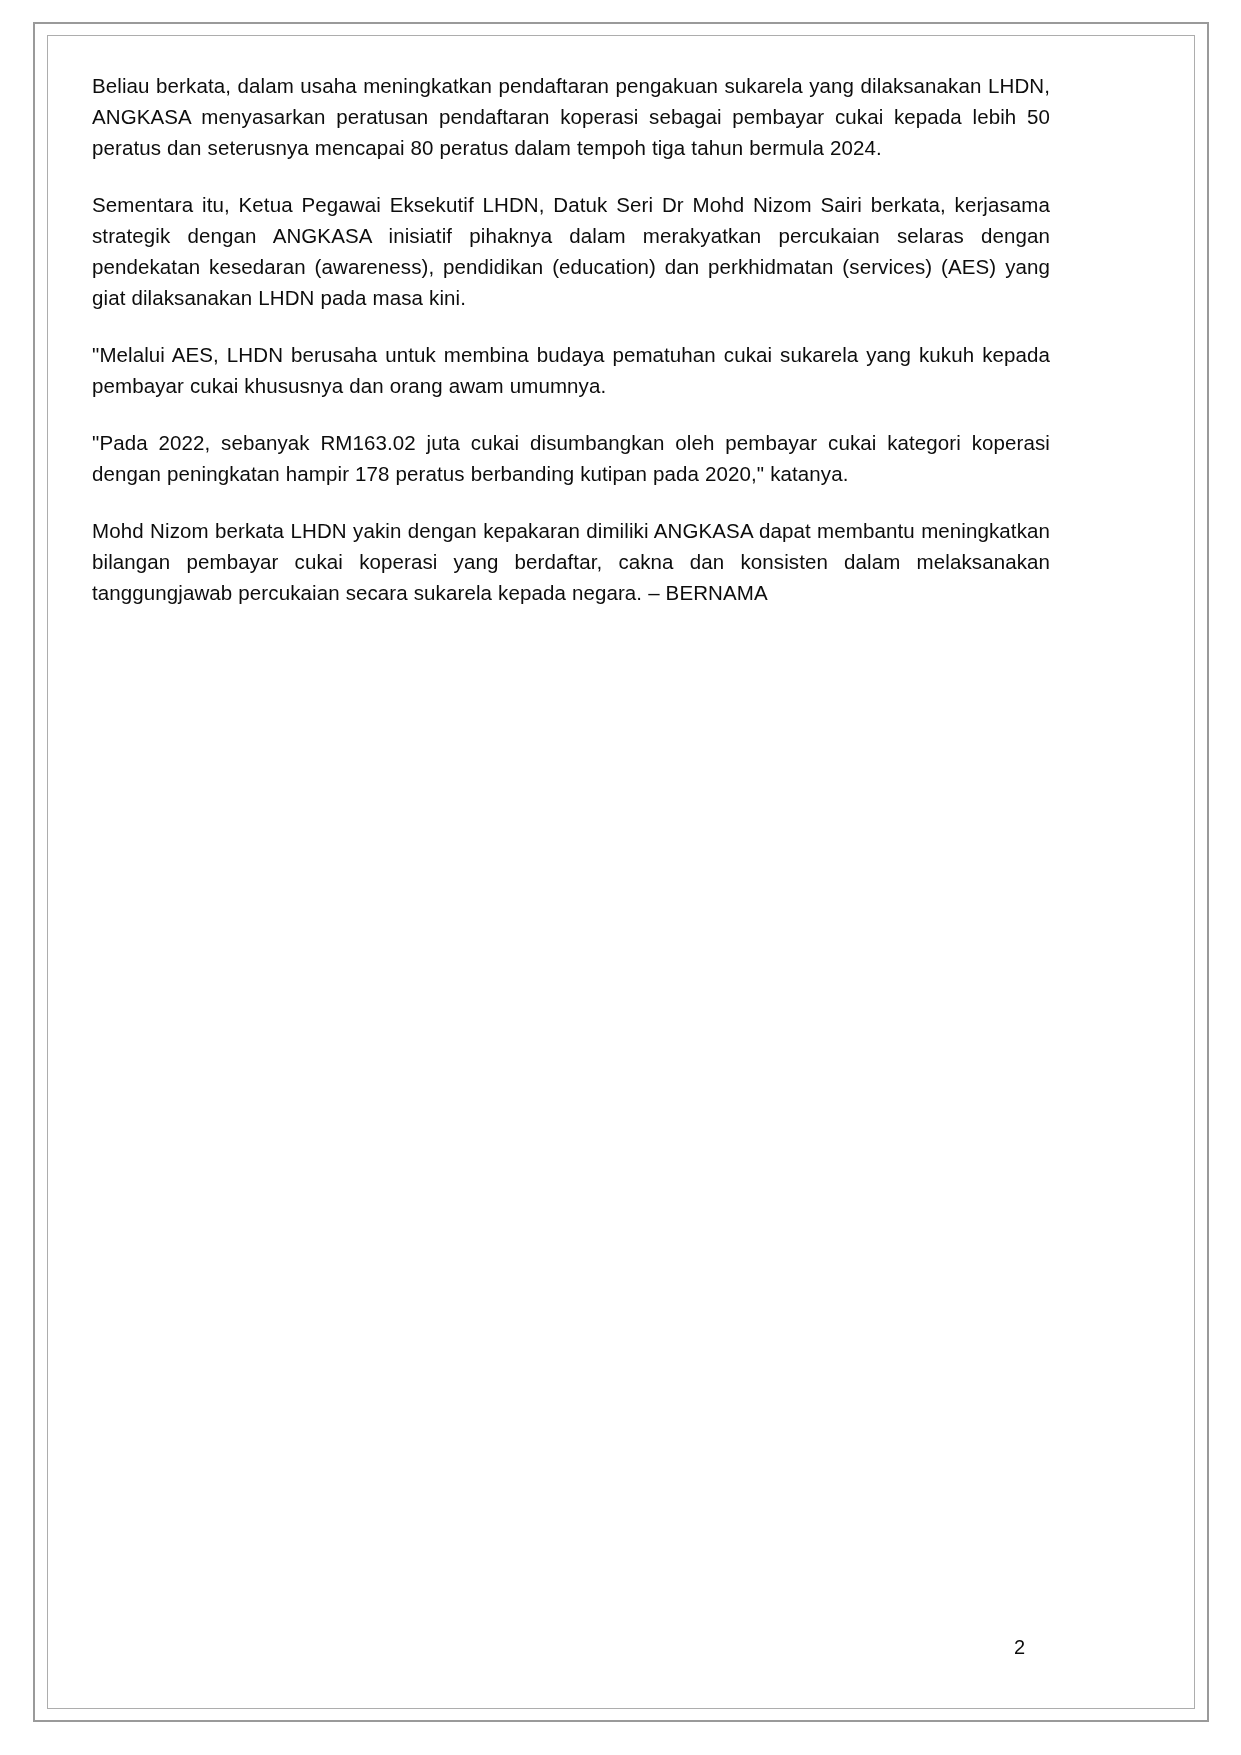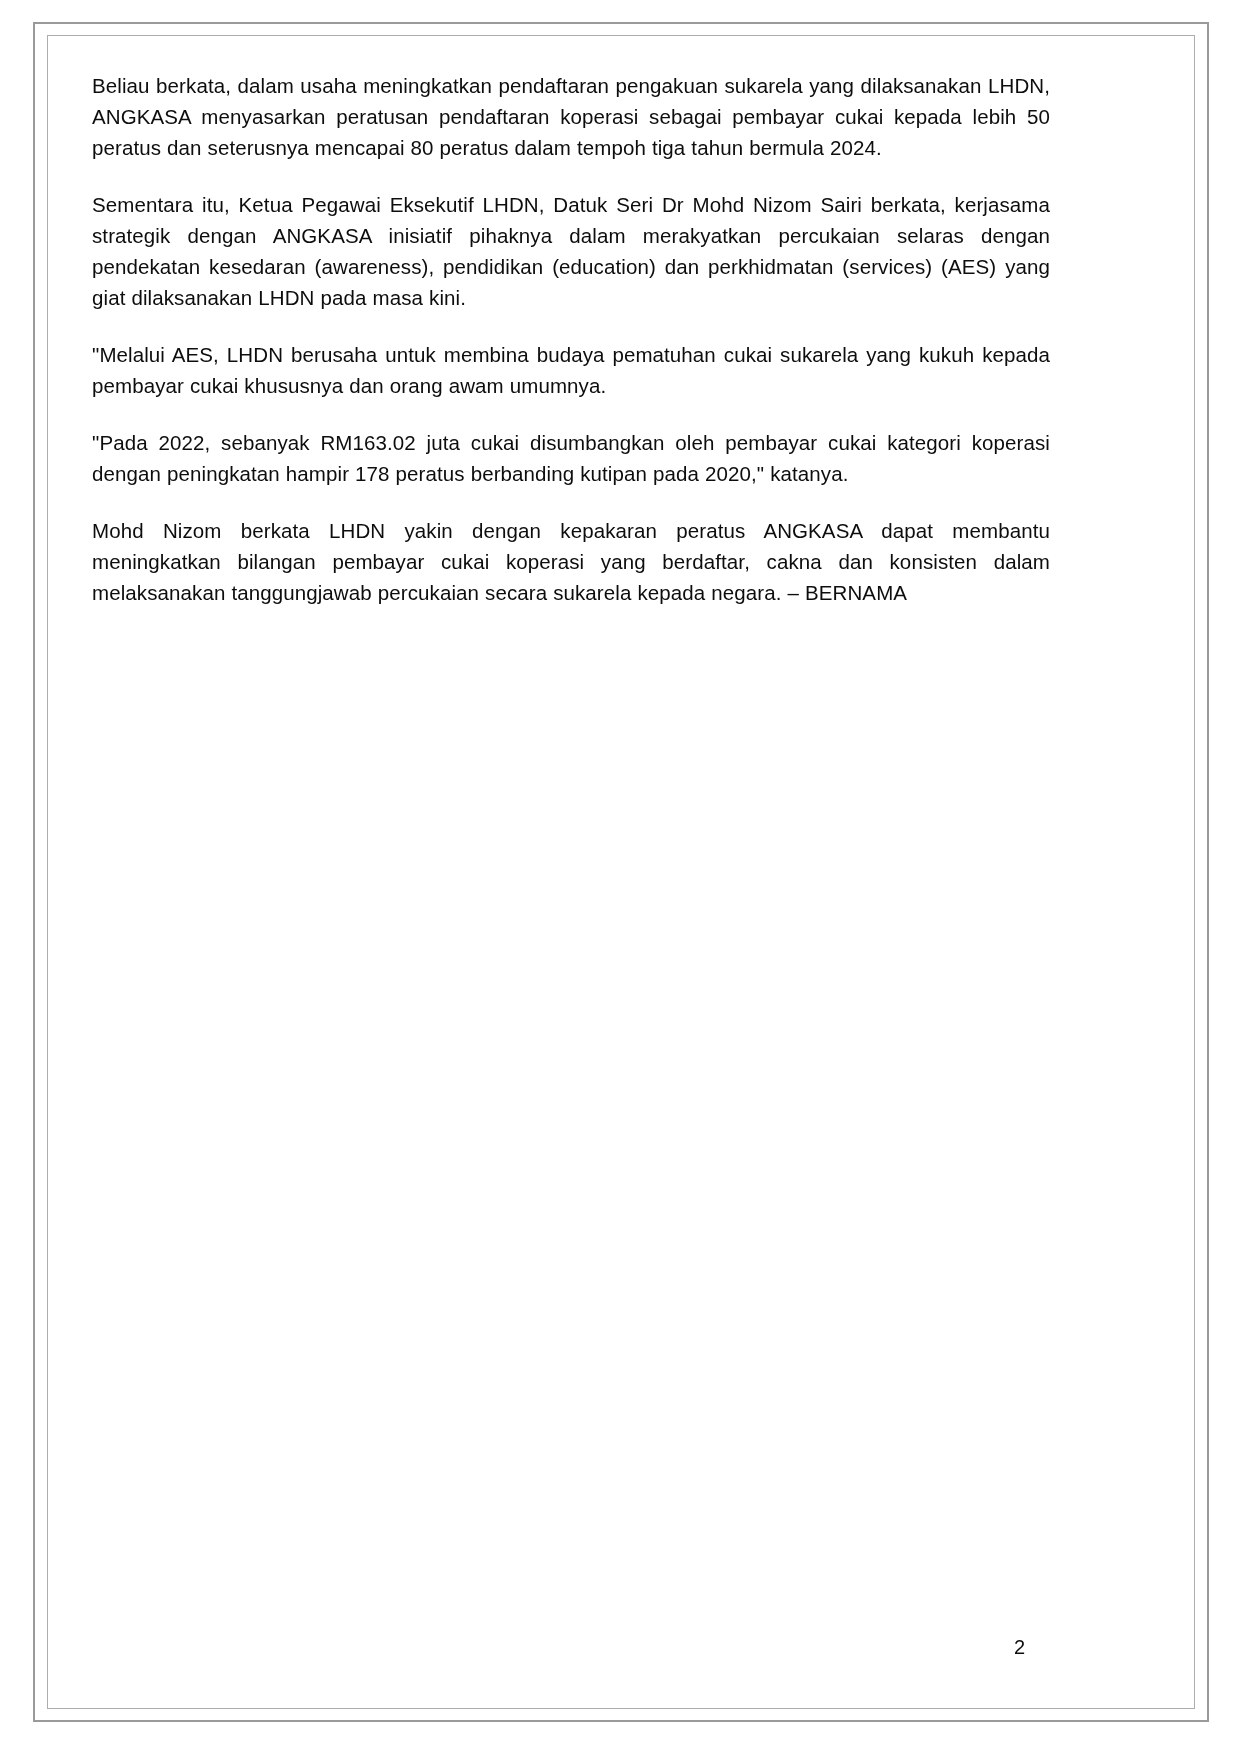--- a/index.html
+++ b/index.html
@@ -83,18 +83,18 @@
 <div class="page-sheet">
 
   <div class="page-border-outer"></div>
   <div class="page-border-inner"></div>
 
   <div class="content-area">
     <p class="body-paragraph">Beliau berkata, dalam usaha meningkatkan pendaftaran pengakuan sukarela yang dilaksanakan LHDN, ANGKASA menyasarkan peratusan pendaftaran koperasi sebagai pembayar cukai kepada lebih 50 peratus dan seterusnya mencapai 80 peratus dalam tempoh tiga tahun bermula 2024.</p>
     <p class="body-paragraph">Sementara itu, Ketua Pegawai Eksekutif LHDN, Datuk Seri Dr Mohd Nizom Sairi berkata, kerjasama strategik dengan ANGKASA inisiatif pihaknya dalam merakyatkan percukaian selaras dengan pendekatan kesedaran (awareness), pendidikan (education) dan perkhidmatan (services) (AES) yang giat dilaksanakan LHDN pada masa kini.</p>
     <p class="body-paragraph">"Melalui AES, LHDN berusaha untuk membina budaya pematuhan cukai sukarela yang kukuh kepada pembayar cukai khususnya dan orang awam umumnya.</p>
     <p class="body-paragraph">"Pada 2022, sebanyak RM163.02 juta cukai disumbangkan oleh pembayar cukai kategori koperasi dengan peningkatan hampir 178 peratus berbanding kutipan pada 2020," katanya.</p>
-    <p class="body-paragraph">Mohd Nizom berkata LHDN yakin dengan kepakaran peratus ANGKASA dapat membantu meningkatkan bilangan pembayar cukai koperasi yang berdaftar, cakna dan konsisten dalam melaksanakan tanggungjawab percukaian secara sukarela kepada negara. – BERNAMA</p>
+    <p class="body-paragraph">Mohd Nizom berkata LHDN yakin dengan kepakaran dimiliki ANGKASA dapat membantu meningkatkan bilangan pembayar cukai koperasi yang berdaftar, cakna dan konsisten dalam melaksanakan tanggungjawab percukaian secara sukarela kepada negara. – BERNAMA</p>
   </div>
 
   <div class="page-number">2</div>
 
 </div>
 
 </body></html>

